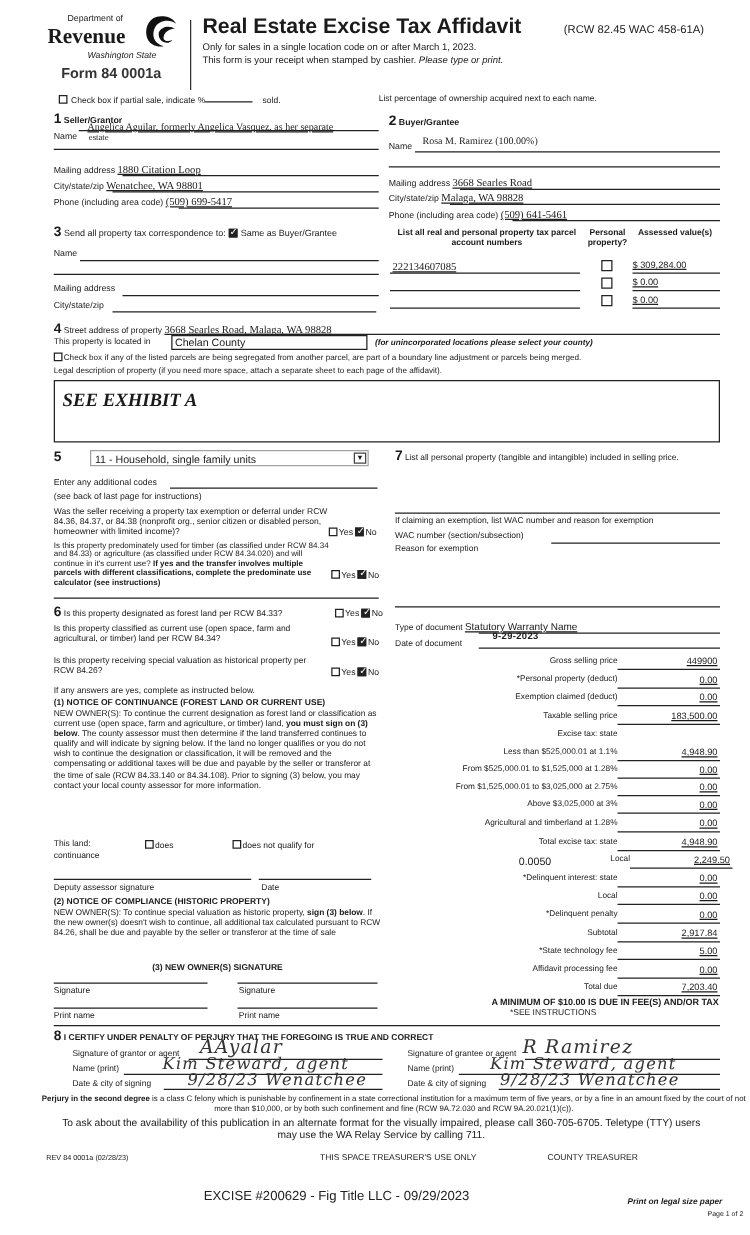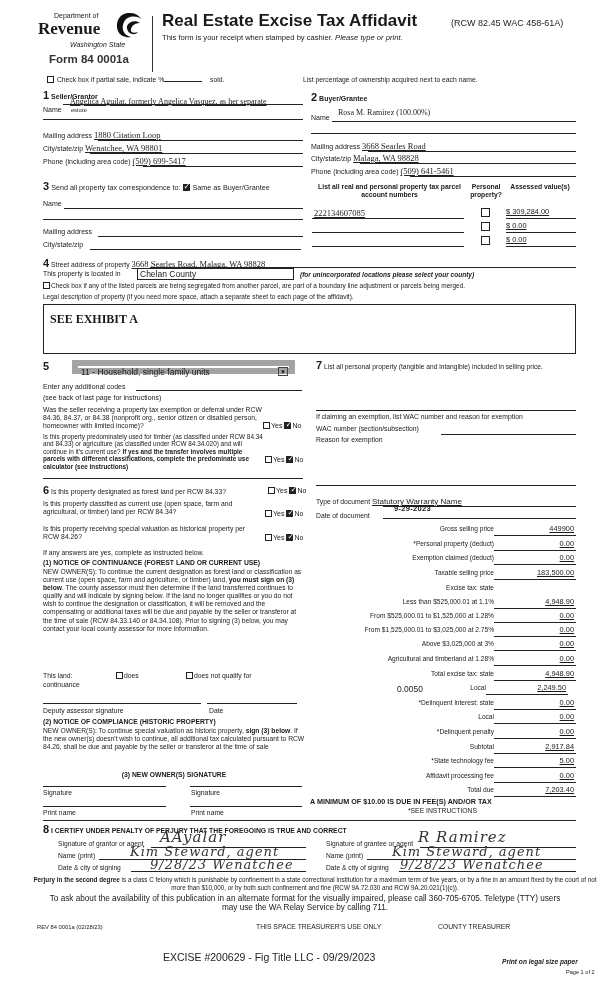--- a/index.html
+++ b/index.html
@@ -33,20 +33,21 @@
   </svg>
   <div style="position:absolute;left:32px;top:31px;font-size:7px;font-style:italic;">Washington State</div>
   <div style="position:absolute;left:11px;top:43px;font-size:11.5px;font-weight:bold;color:#333;">Form 84 0001a</div>
 </div>
 <div class="abs" style="left:152px;top:16px;width:1px;height:56px;background:#333;"></div>
 <div class="abs" style="left:162px;top:11px;white-space:nowrap;">
   <span style="font-size:17px;font-weight:bold;">Real Estate Excise Tax Affidavit</span>
   <span style="font-size:9px;margin-left:32px;">(RCW 82.45 WAC 458-61A)</span>
 </div>
 <div class="abs" style="left:162px;top:33px;font-size:7.6px;line-height:9.5px;white-space:nowrap;">
+  <div>Only for sales in a single location code on or after March 1, 2023.</div>
   <div><span>This form is your receipt when stamped by cashier.</span> <i>Please type or print.</i></div>
 </div>
 <div class="abs" style="left:47px;top:76px;font-size:6.8px;white-space:nowrap;">
   <span class="cb"></span>
   <span>Check box if partial sale, indicate %</span><span style="display:inline-block;width:38px;border-bottom:1px solid #222;"></span>
   <span style="margin-left:6px;">sold.</span>
 </div>
 <div class="abs" style="left:303px;top:76px;font-size:6.8px;">List percentage of ownership acquired next to each name.</div>
 
 <div class="abs" style="left:43px;top:89px;white-space:nowrap;">
@@ -134,25 +135,25 @@
 <div class="abs" style="left:43px;top:270px;font-size:6.8px;">This property is located in</div>
 <div class="abs" style="left:137px;top:268px;width:157px;height:12px;border:1px solid #222;padding:1px 2px;font-size:8.5px;line-height:9px;">
   <span>Chelan County</span>
 </div>
 <div class="abs" style="left:300px;top:271px;font-size:6.5px;font-weight:bold;font-style:italic;">(for unincorporated locations please select your county)</div>
 <div class="abs" style="left:43px;top:282px;font-size:6.5px;white-space:nowrap;">
   <span class="cb"></span><span>Check box if any of the listed parcels are being segregated from another parcel, are part of a boundary line adjustment or parcels being merged.</span>
 </div>
 <div class="abs" style="left:43px;top:293px;font-size:6.5px;white-space:nowrap;">Legal description of property (if you need more space, attach a separate sheet to each page of the affidavit).</div>
 <div class="abs" style="left:43px;top:304px;width:533px;height:50px;border:1px solid #222;padding:7px 6px;">
-  <span class="serif bold" style="font-size:12px;">SEE EXHIBIT A</span>
+  <span class="serif bold" style="font-size:15px;font-style:italic;">SEE EXHIBIT A</span>
 </div>
 
 <div class="abs secnum" style="left:43px;top:360px;">5</div>
-<div class="abs" style="left:72px;top:360px;width:223px;height:13px;border:6px solid #a3a3a3;padding:1px 3px;font-size:8.5px;line-height:10px;">
+<div class="abs" style="left:72px;top:360px;width:223px;height:13px;border:1px solid #a3a3a3;padding:1px 3px;font-size:8.5px;line-height:10px;">
   <span>11 - Household, single family units</span>
   <span style="position:absolute;right:1px;top:1px;width:10px;height:9px;border:1px solid #444;font-size:6px;line-height:8px;text-align:center;">▼</span>
 </div>
 <div class="abs" style="left:43px;top:383px;">Enter any additional codes</div>
 <div class="line" style="left:136px;top:390px;width:166px;"></div>
 <div class="abs" style="left:43px;top:394px;">(see back of last page for instructions)</div>
 <div class="abs" style="left:43px;top:406px;width:226px;font-size:6.8px;line-height:7.8px;">Was the seller receiving a property tax exemption or deferral under RCW 84.36, 84.37, or 84.38 (nonprofit org., senior citizen or disabled person, homeowner with limited income)?</div>
 <div class="yesno" style="left:263px;top:422px;">
   <span class="cb"></span><span>Yes</span>
   <span class="cb checked"></span><span>No</span>
@@ -276,21 +277,21 @@
   <div class="right-row" style="top:655px;left:306px;">
       <span class="lbl">Agricultural and timberland at 1.28%</span>
       <span class="ul"></span>
       <span class="val">0.00</span>
     </div>
   <div class="right-row" style="top:670px;left:306px;">
       <span class="lbl">Total excise tax: state</span>
       <span class="ul"></span>
       <span class="val">4,948.90</span>
     </div>
-  <div class="right-row" style="top:684px;left:298px;">
+  <div class="right-row" style="top:684px;left:316px;">
     <span style="position:absolute;left:99px;top:0;font-size:8.5px;">0.0050</span>
     <span class="lbl">Local</span>
       <span class="ul"></span>
       <span class="val">2,249.50</span>
   </div>
   <div class="right-row" style="top:699px;left:306px;">
       <span class="lbl">*Delinquent interest: state</span>
       <span class="ul"></span>
       <span class="val">0.00</span>
     </div>
@@ -318,21 +319,21 @@
       <span class="lbl">Affidavit processing fee</span>
       <span class="ul"></span>
       <span class="val">0.00</span>
     </div>
   <div class="right-row" style="top:786px;left:306px;">
       <span class="lbl">Total due</span>
       <span class="ul"></span>
       <span class="val">7,203.40</span>
     </div>
 </div>
-<div class="abs bold" style="left:310px;top:798px;width:265px;text-align:left;font-size:7.2px;">A MINIMUM OF $10.00 IS DUE IN FEE(S) AND/OR TAX</div>
+<div class="abs bold" style="left:310px;top:798px;width:265px;text-align:right;font-size:7.2px;">A MINIMUM OF $10.00 IS DUE IN FEE(S) AND/OR TAX</div>
 <div class="abs" style="left:310px;top:807px;width:265px;text-align:center;font-size:6.8px;">*SEE INSTRUCTIONS</div>
 
 <div class="line" style="left:43px;top:820px;width:533px;"></div>
 <div class="abs bold" style="left:43px;top:823px;font-size:6.8px;white-space:nowrap;">
   <span class="secnum">8</span> <span>I CERTIFY UNDER PENALTY OF PERJURY THAT THE FOREGOING IS TRUE AND CORRECT</span>
 </div>
 <div class="abs" style="left:58px;top:840px;font-size:6.7px;">Signature of grantor or agent</div>
 <div class="line" style="left:151px;top:847px;width:155px;"></div>
 <div class="abs sig" style="left:160px;top:828px;font-size:15px;">AAyalar</div>
 <div class="abs" style="left:58px;top:852px;font-size:6.7px;">Name (print)</div>

